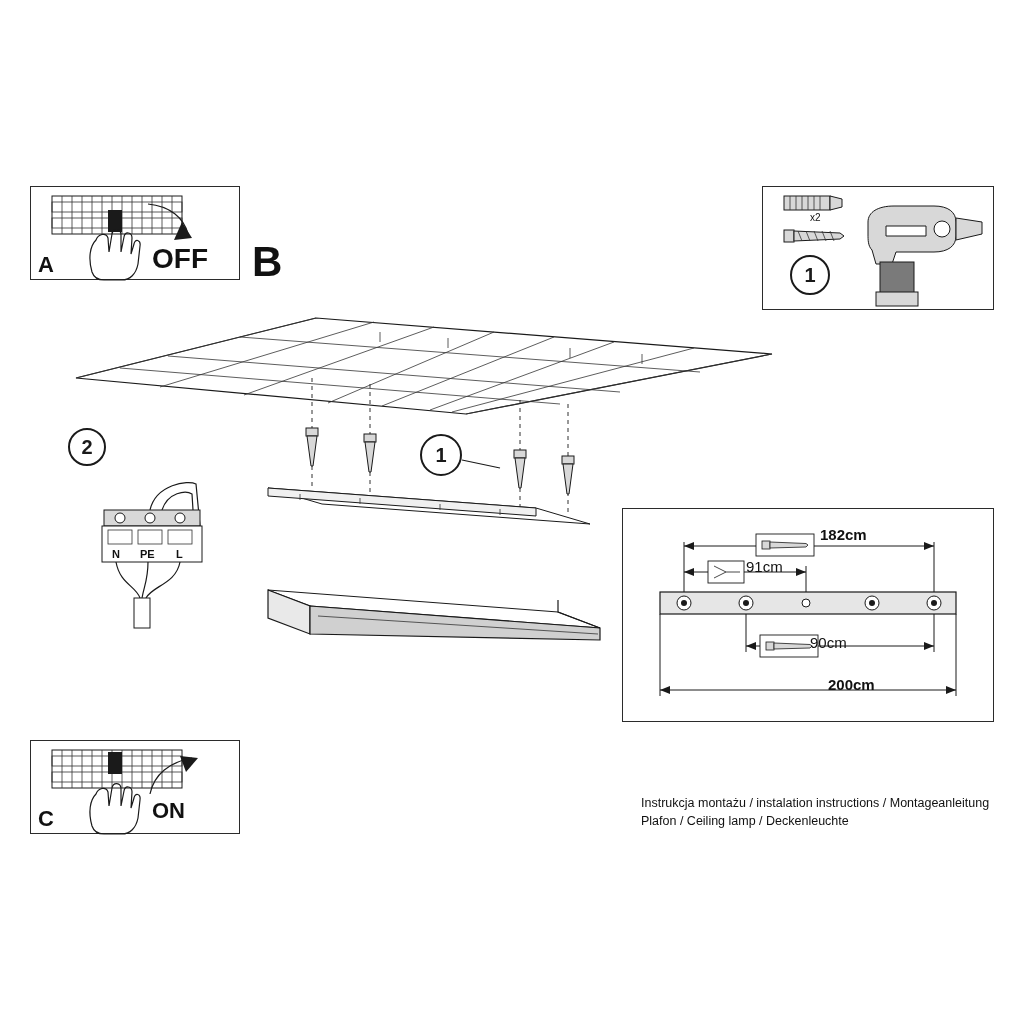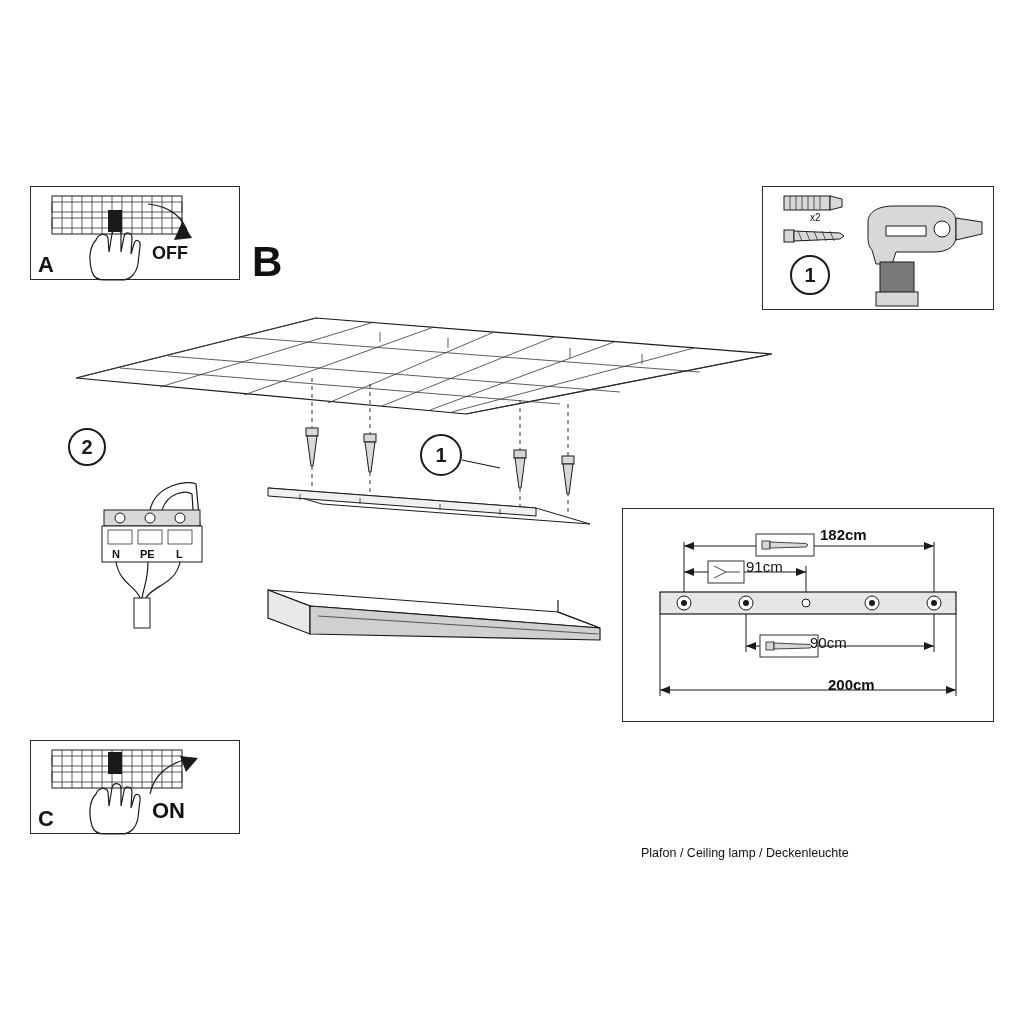--- a/index.html
+++ b/index.html
@@ -28,21 +28,21 @@
     background: #fff;
   }
   .lbl {
     position: absolute;
     font-weight: bold;
     color: #111;
   }
   
   #panel-a { left: 30px; top: 186px; width: 210px; height: 94px; }
   #panel-a-letter { left: 38px; top: 252px; font-size: 22px; }
-  #panel-a-off { left: 152px; top: 243px; font-size: 18px; }
+  #panel-a-off { left: 152px; top: 243px; font-size: 28px; }
   
   #panel-c { left: 30px; top: 740px; width: 210px; height: 94px; }
   #panel-c-letter { left: 38px; top: 806px; font-size: 22px; }
   #panel-c-on { left: 152px; top: 798px; font-size: 22px; }
   
   #panel-drill { left: 762px; top: 186px; width: 232px; height: 124px; }
   #drill-x2 { left: 810px; top: 212px; font-size: 10px; font-weight: normal; }
   
   #panel-dims { left: 622px; top: 508px; width: 372px; height: 214px; }
 
@@ -78,21 +78,21 @@
   #dim-200 { left: 828px; top: 676px; font-weight: bold; }
 
   
   .footer {
     position: absolute;
     font-size: 12.5px;
     color: #111;
     white-space: nowrap;
   }
   #footer-line1 { left: 641px; top: 796px; }
-  #footer-line2 { left: 641px; top: 814px; margin-top: 32px; }
+  #footer-line2 { left: 641px; top: 814px; }
 
   svg { position: absolute; left: 0; top: 0; overflow: visible; }
   .stroke { fill: none; stroke: #1a1a1a; stroke-width: 1.2; }
   .thin { fill: none; stroke: #333; stroke-width: 0.8; }
   .fillgrey { fill: #d8d8d8; stroke: #1a1a1a; stroke-width: 1; }
   .filldark { fill: #7a7a7a; stroke: #1a1a1a; stroke-width: 1; }
   .fillwhite { fill: #ffffff; stroke: #1a1a1a; stroke-width: 1; }
   .fillblack { fill: #1a1a1a; stroke: none; }
 </style>
 </head>
@@ -375,15 +375,16 @@
       <line x1="956" y1="614" x2="956" y2="696"></line>
       <path d="M660,690 L670,686 L670,694 Z" fill="#1a1a1a" stroke="none"></path>
       <path d="M956,690 L946,686 L946,694 Z" fill="#1a1a1a" stroke="none"></path>
     </g>
   </svg>
   <div class="dimtext" id="dim-182">182cm</div>
   <div class="dimtext" id="dim-91">91cm</div>
   <div class="dimtext" id="dim-90">90cm</div>
   <div class="dimtext" id="dim-200">200cm</div>
 
+  <div class="footer" id="footer-line1">Instrukcja montażu / instalation instructions / Montageanleitung</div>
   <div class="footer" id="footer-line2">Plafon / Ceiling lamp / Deckenleuchte</div>
 
 </div>
 
 </body></html>

